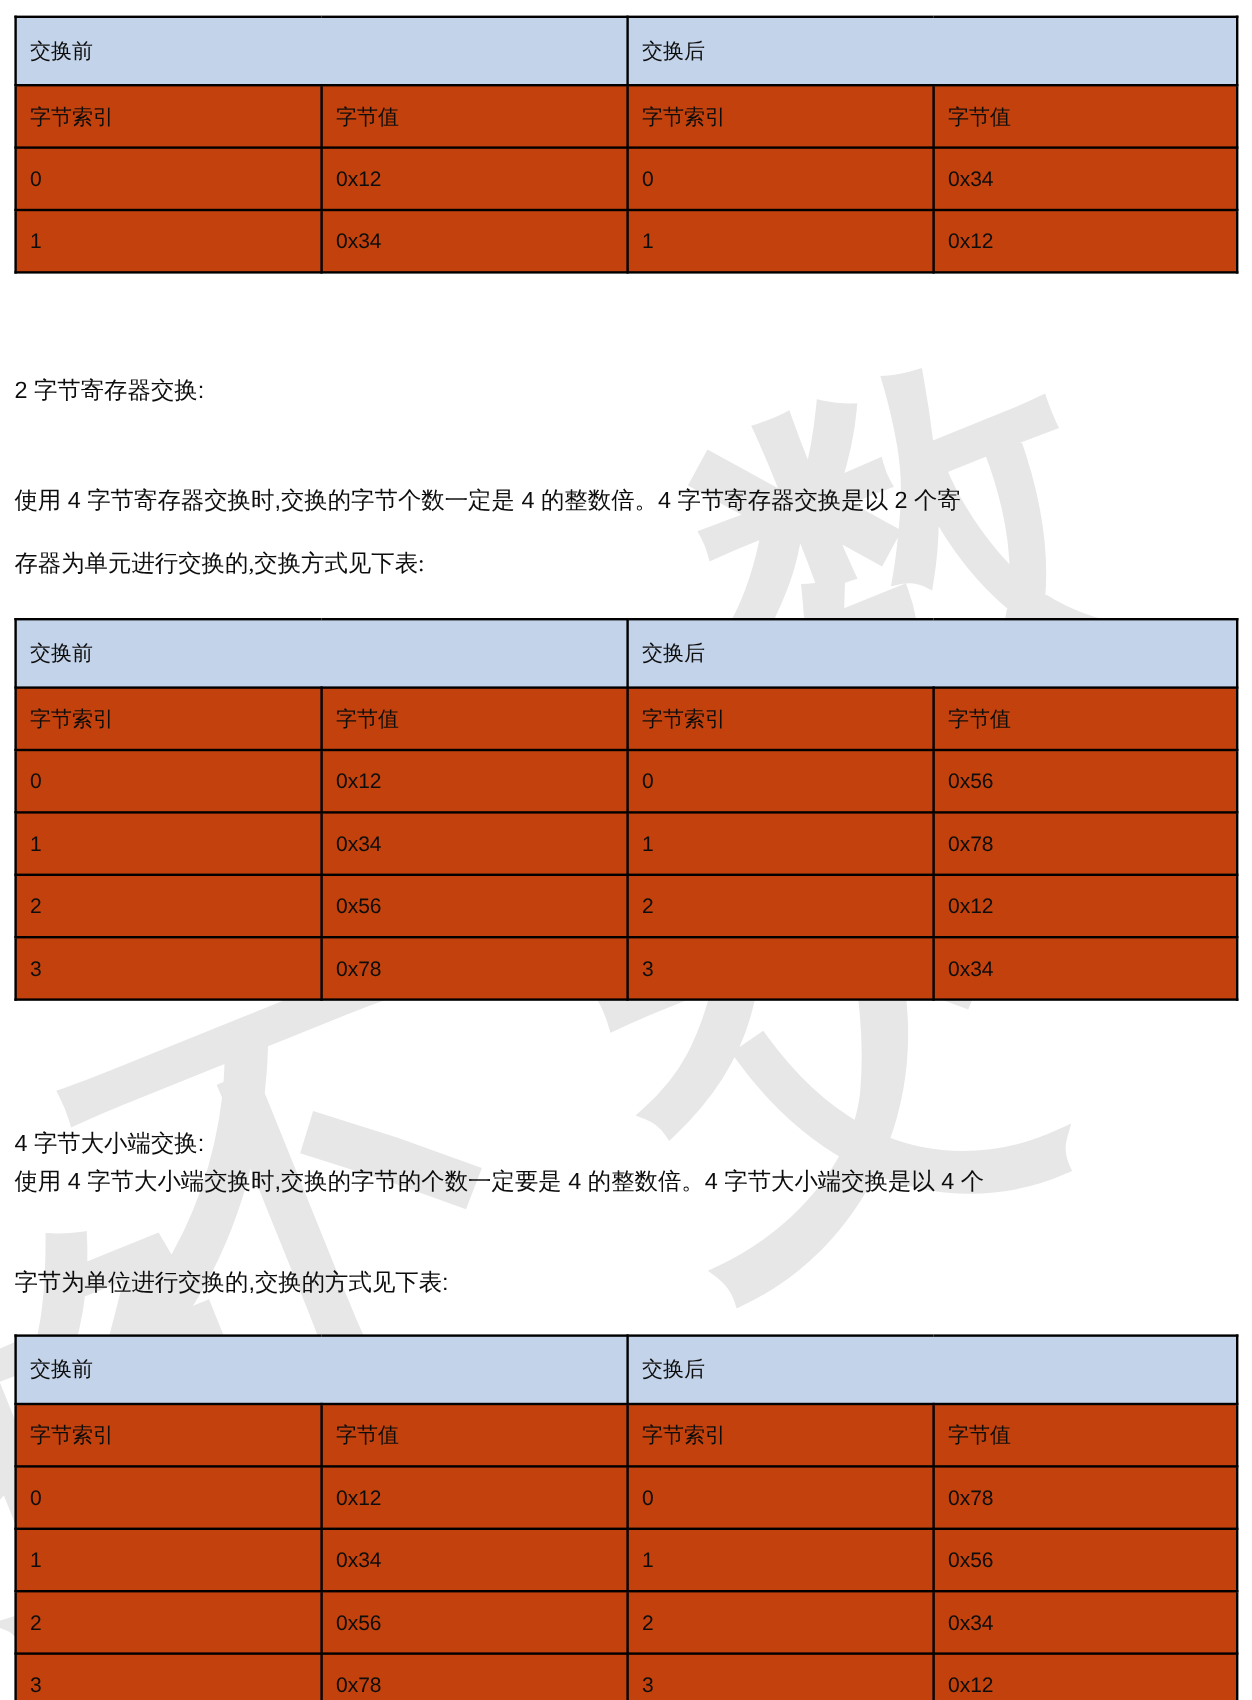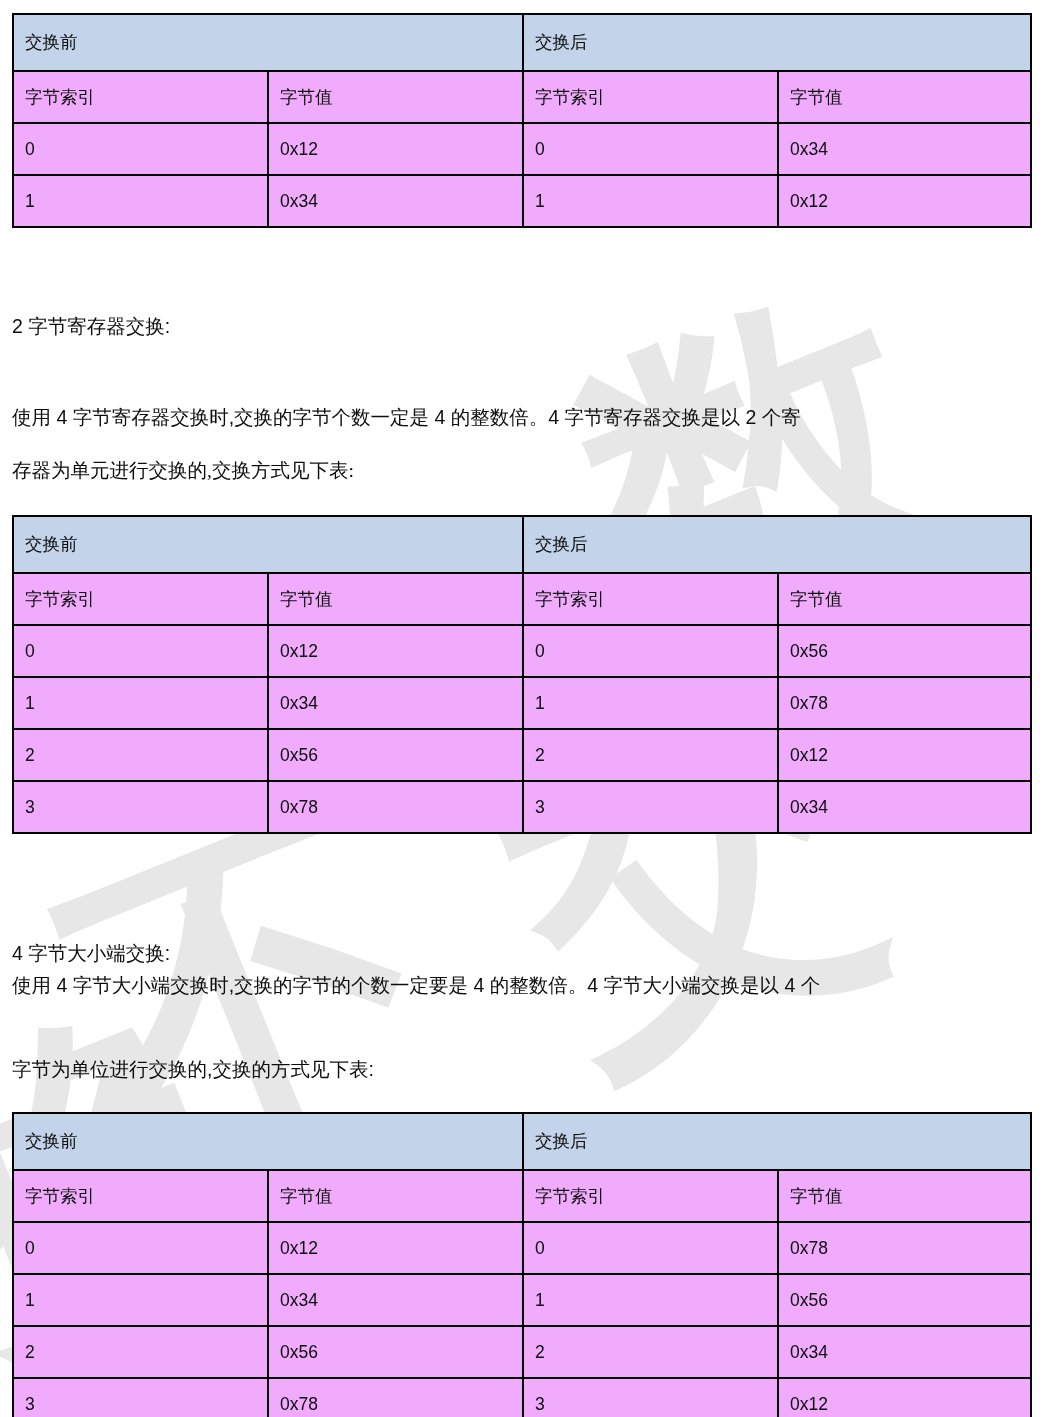--- a/index.html
+++ b/index.html
@@ -54,21 +54,21 @@
     table-layout: fixed;
     background: transparent;
   }
   .doc-table td {
     border: 2px solid #000000;
     padding: 0 0 0 11px;
     height: 50px;
     font-size: 17.5px;
     line-height: 1.2;
     vertical-align: middle;
-    background: #f0abfc;
+    background: #c2410c;
     font-weight: 400;
   }
   .doc-table tr.header-row td {
     background: #c3d3e9;
     height: 55px;
     margin-left: 45px;
   }
   .col-a { width: 255px; }
   .col-b { width: 255px; }
   .col-c { width: 255px; }

